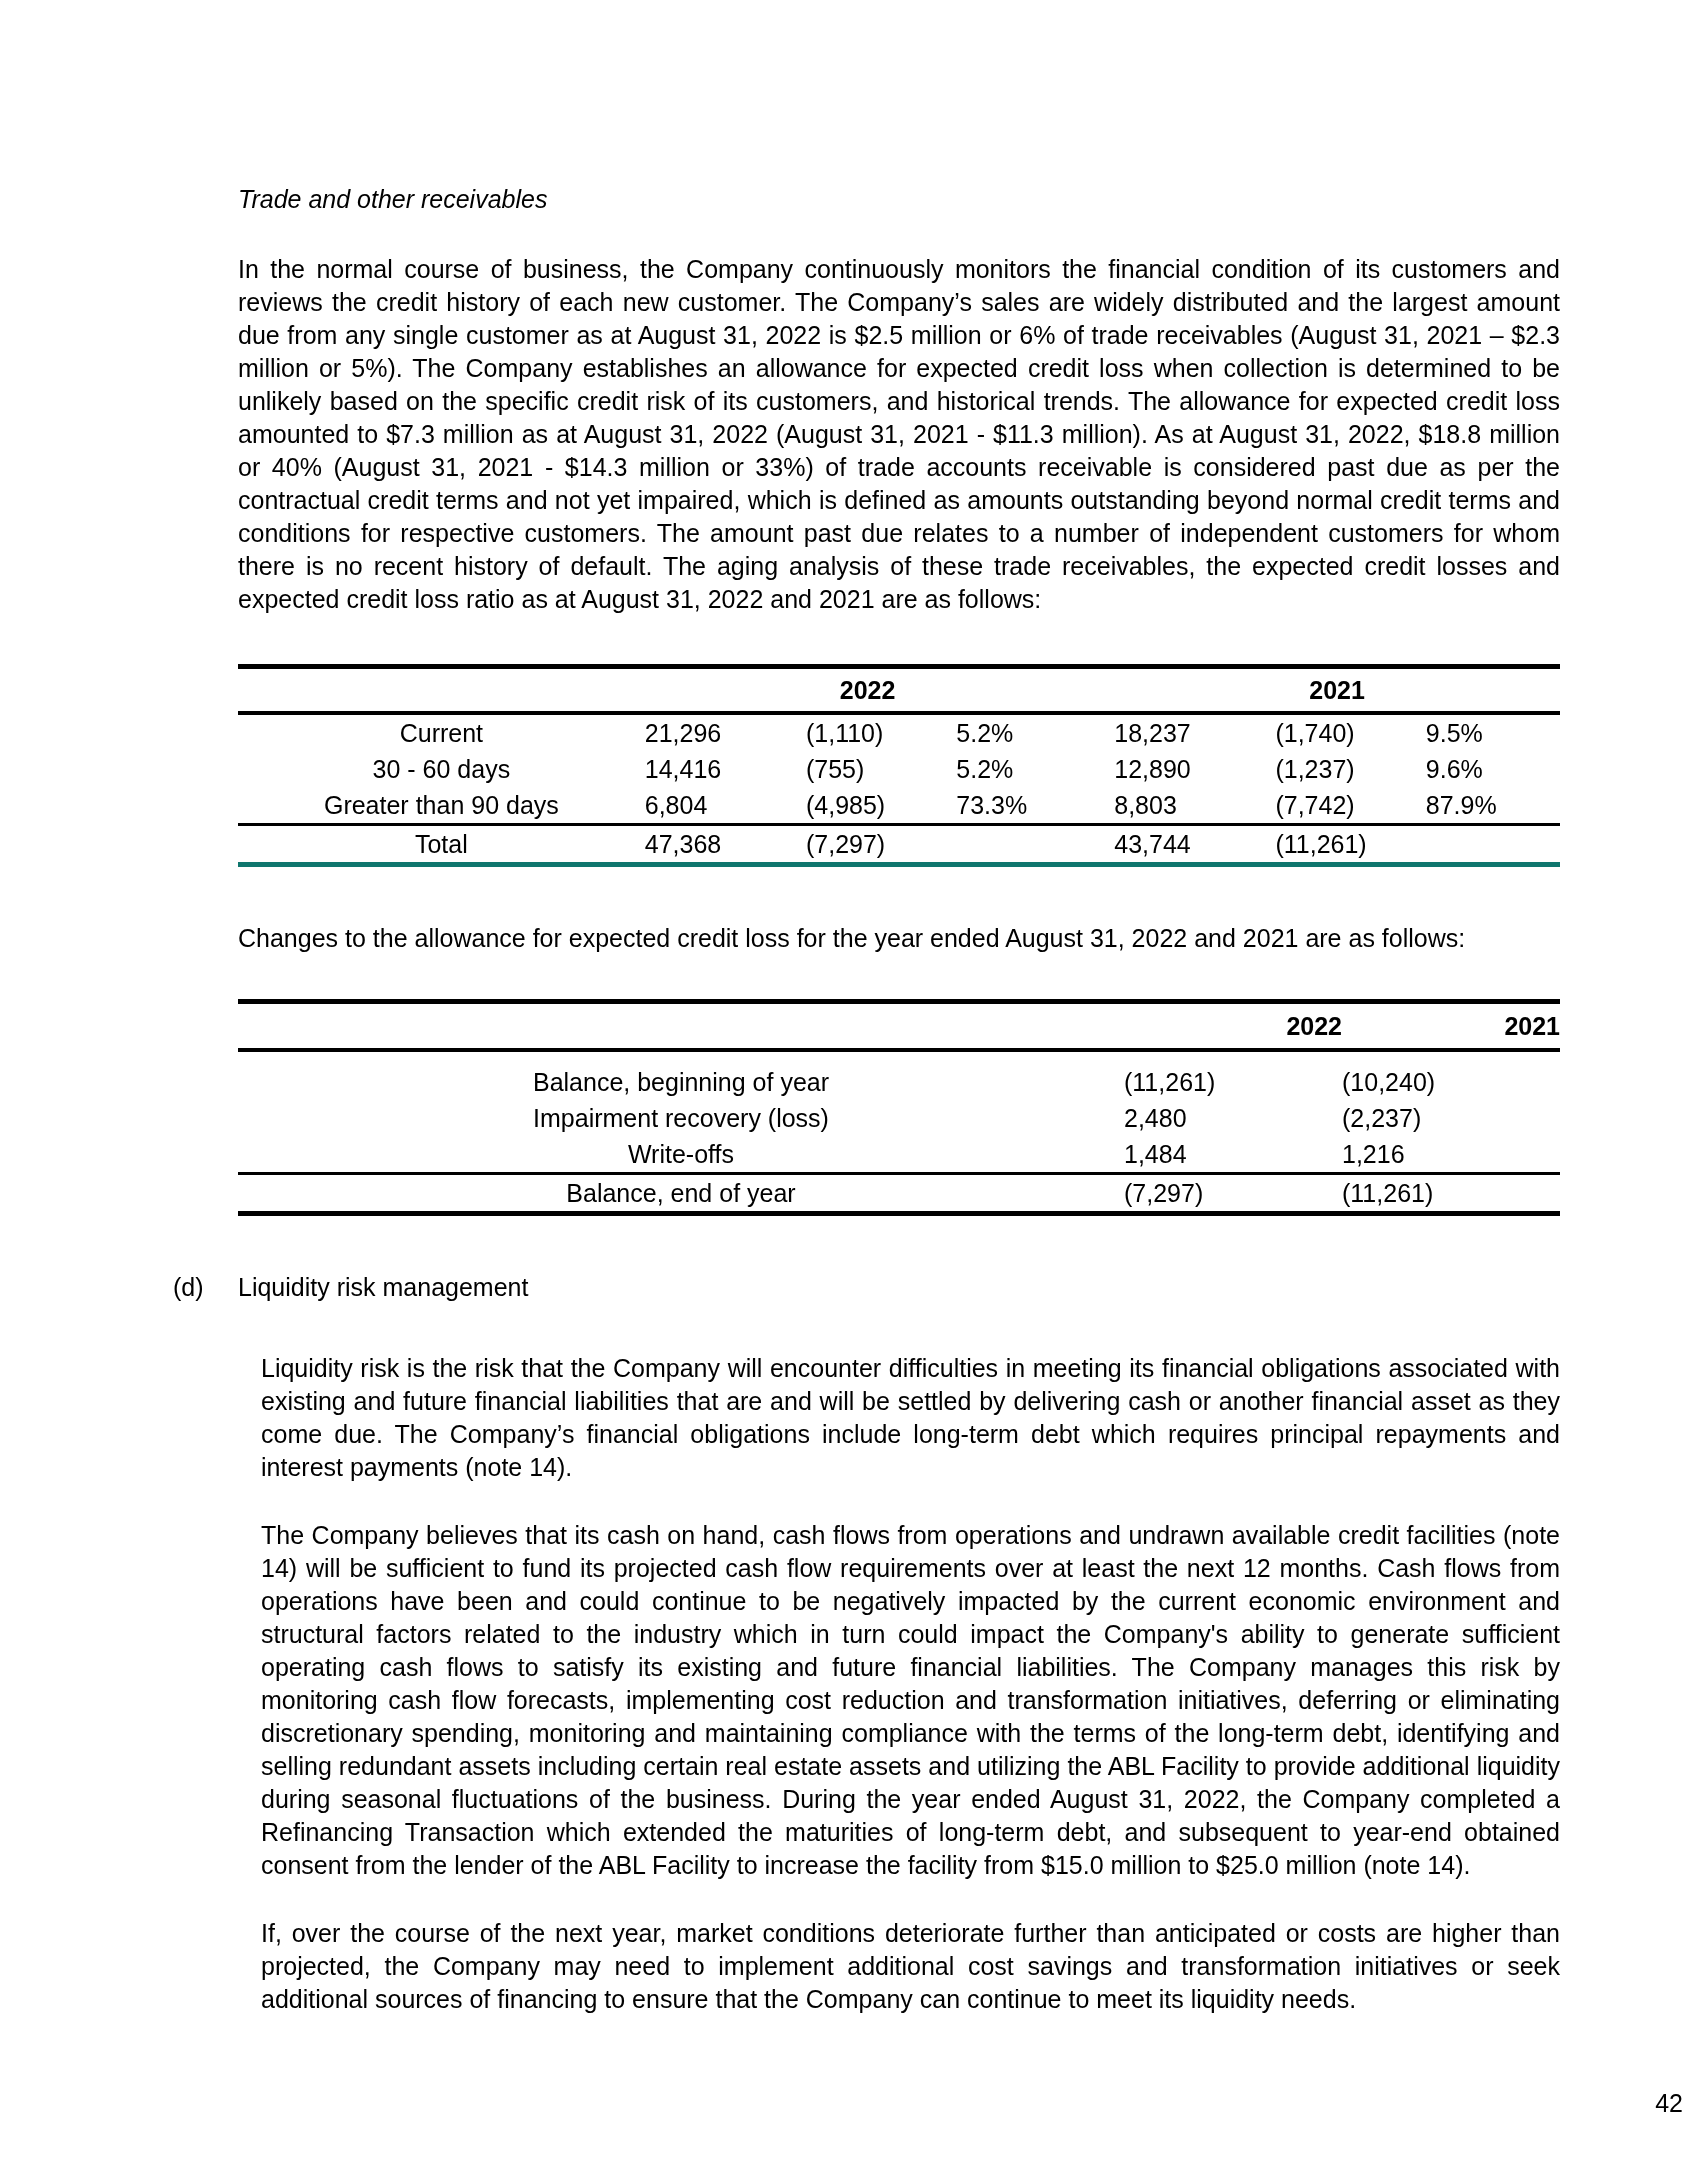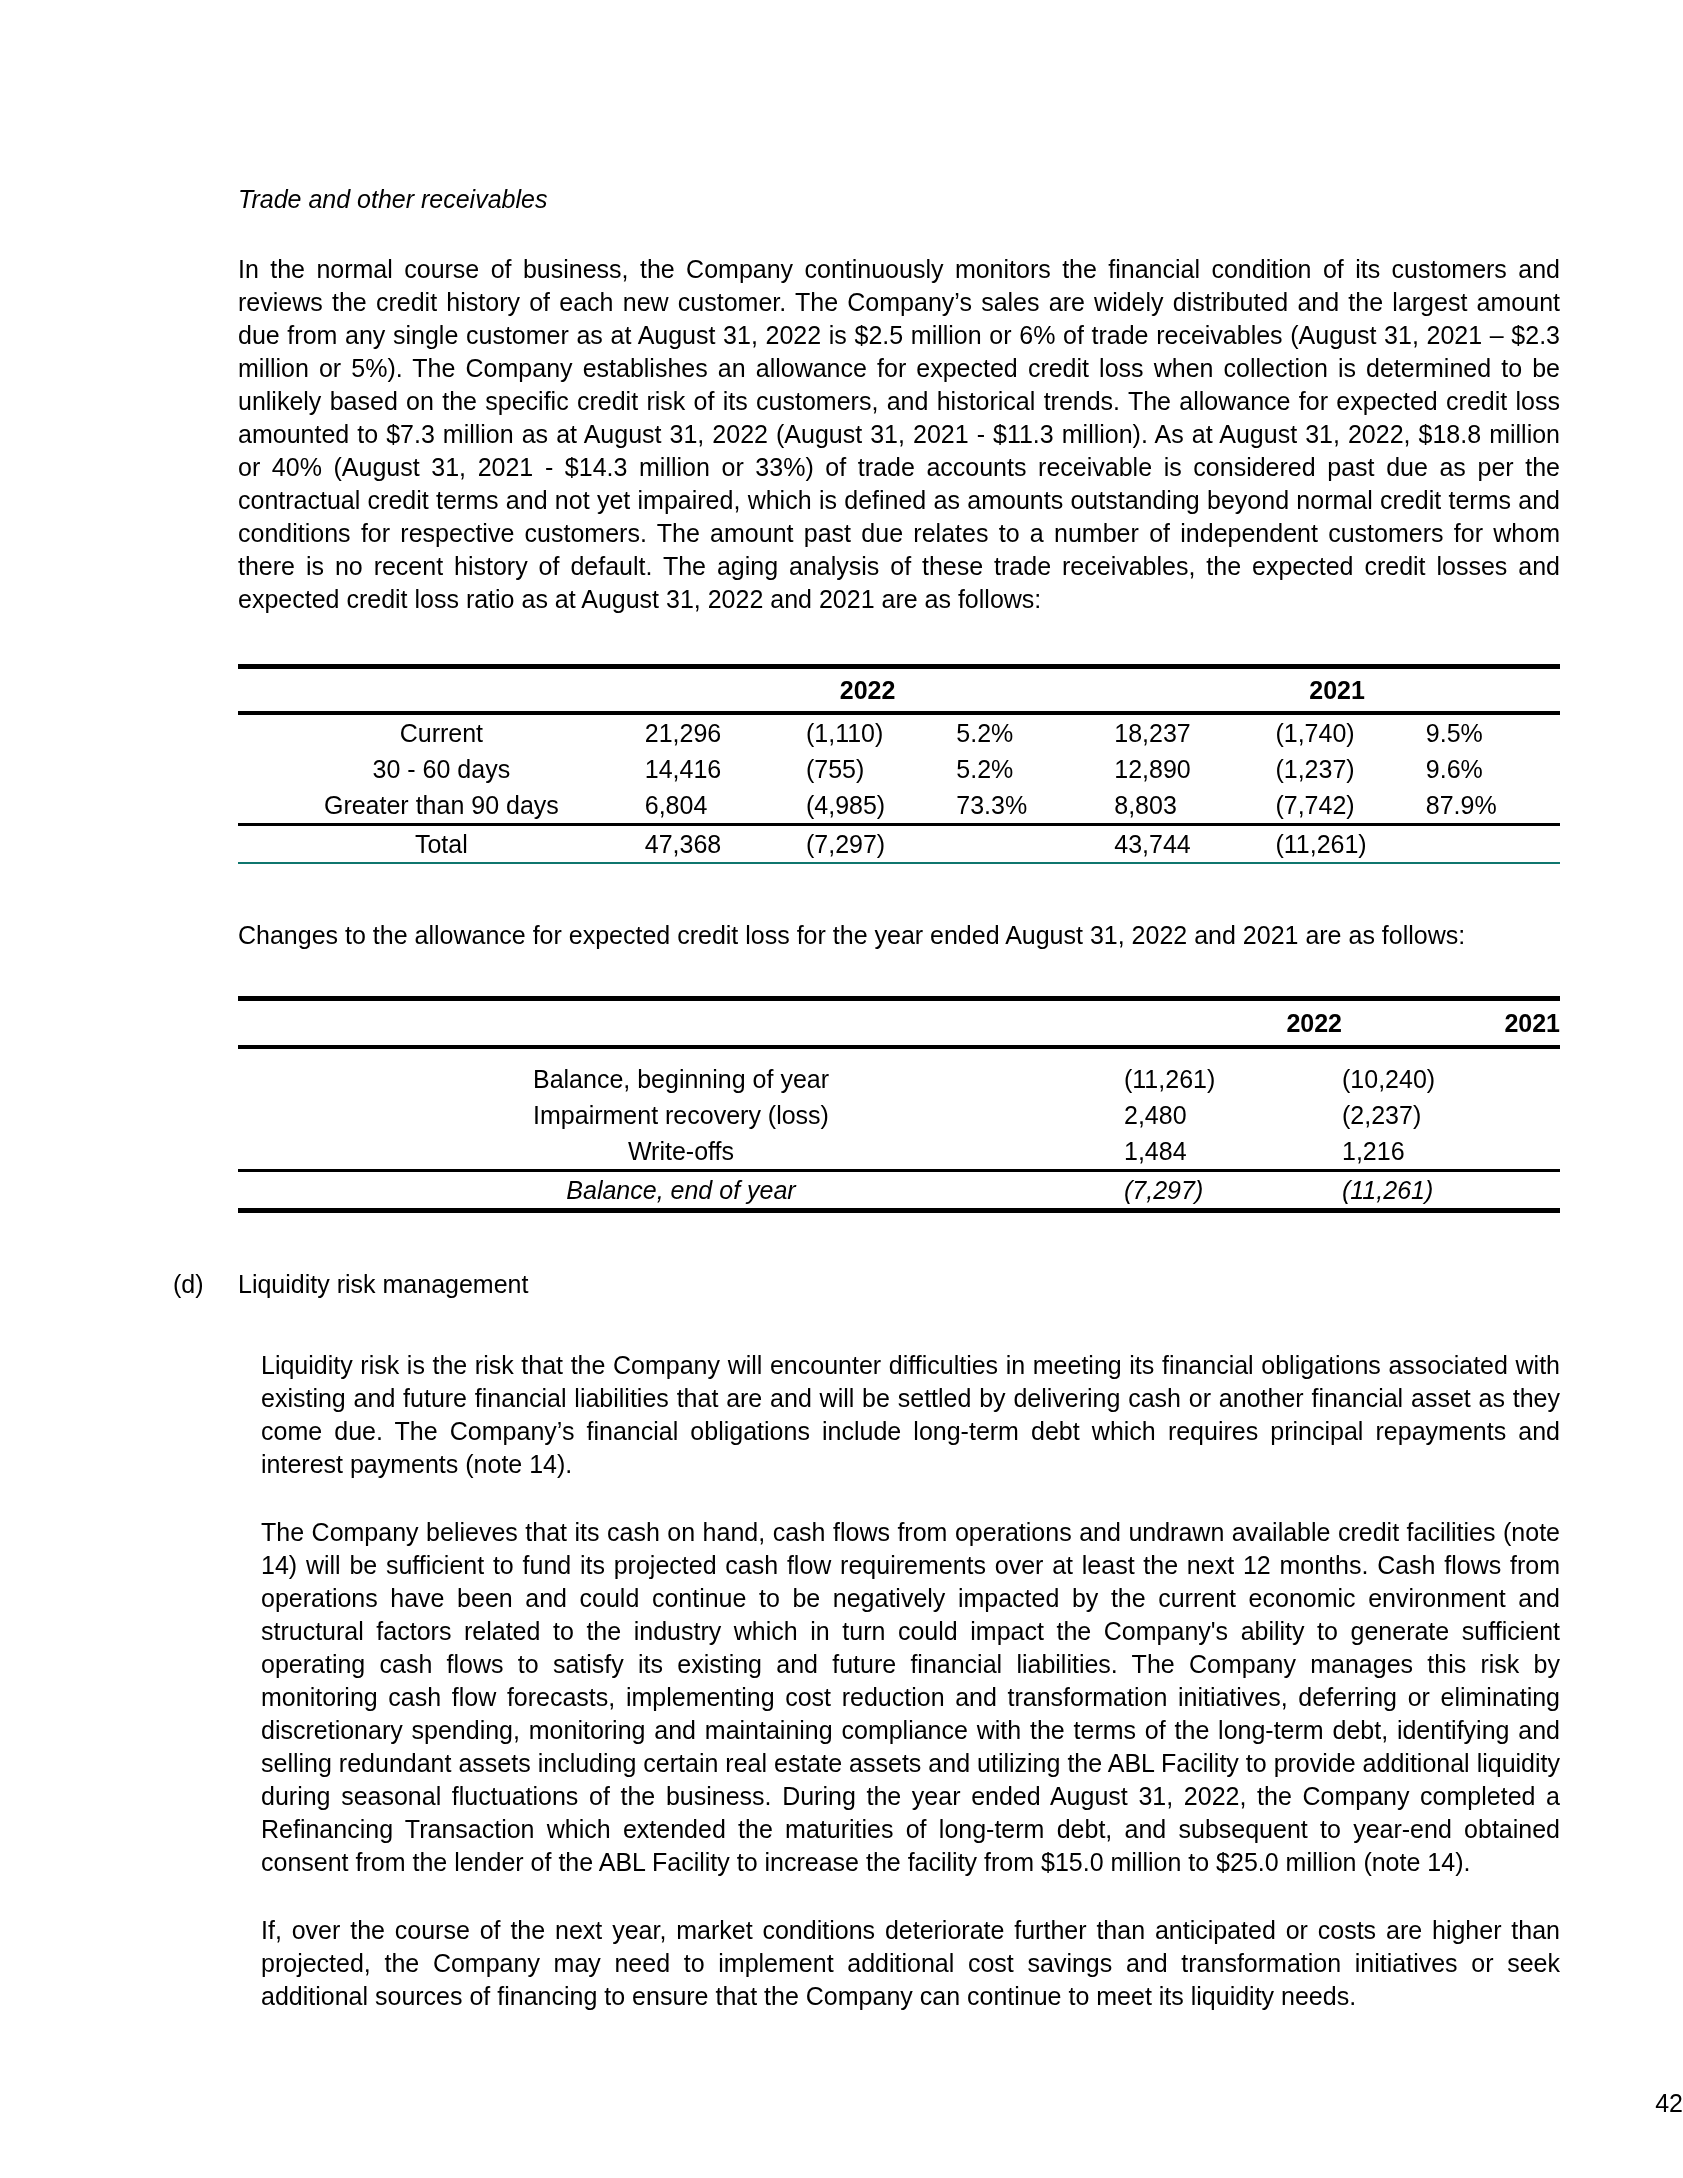--- a/index.html
+++ b/index.html
@@ -79,21 +79,21 @@
   }
   .c-label { text-align: center; padding-left: 6px; }
   .c-num { text-align: left; }
   .colw-label { width: 376px; }
   .colw-amt   { width: 149px; }
   .colw-allw  { width: 139px; }
   .colw-pct   { width: 124px; }
   .gap-col    { width: 22px; }
   .total-row td {
     border-top: 3px solid #000;
-    border-bottom: 2px solid #0f766e;
+    border-bottom: 5px solid #0f766e;
     height: 40px;
   }
   
   .allow-table {
     margin-top: 44px;
     width: 1322px;
     border-collapse: collapse;
     font-size: 25px;
   }
   .allow-table td, .allow-table th {
@@ -112,21 +112,20 @@
     height: 36px;
     vertical-align: middle;
   }
   .allow-table tbody tr:first-child td { padding-top: 12px; margin-left: 47px; }
   .a-colw-label { width: 886px; }
   .a-colw-num { width: 218px; }
   .allow-total td {
     border-top: 3px solid #000;
     border-bottom: 5px solid #000;
     height: 40px;
-    font-style: italic;
   }
   
   .lettered {
     position: relative;
     margin-top: 55px;
     font-size: 25px;
     line-height: 33px;
   }
   .lettered .marker {
     position: absolute;

